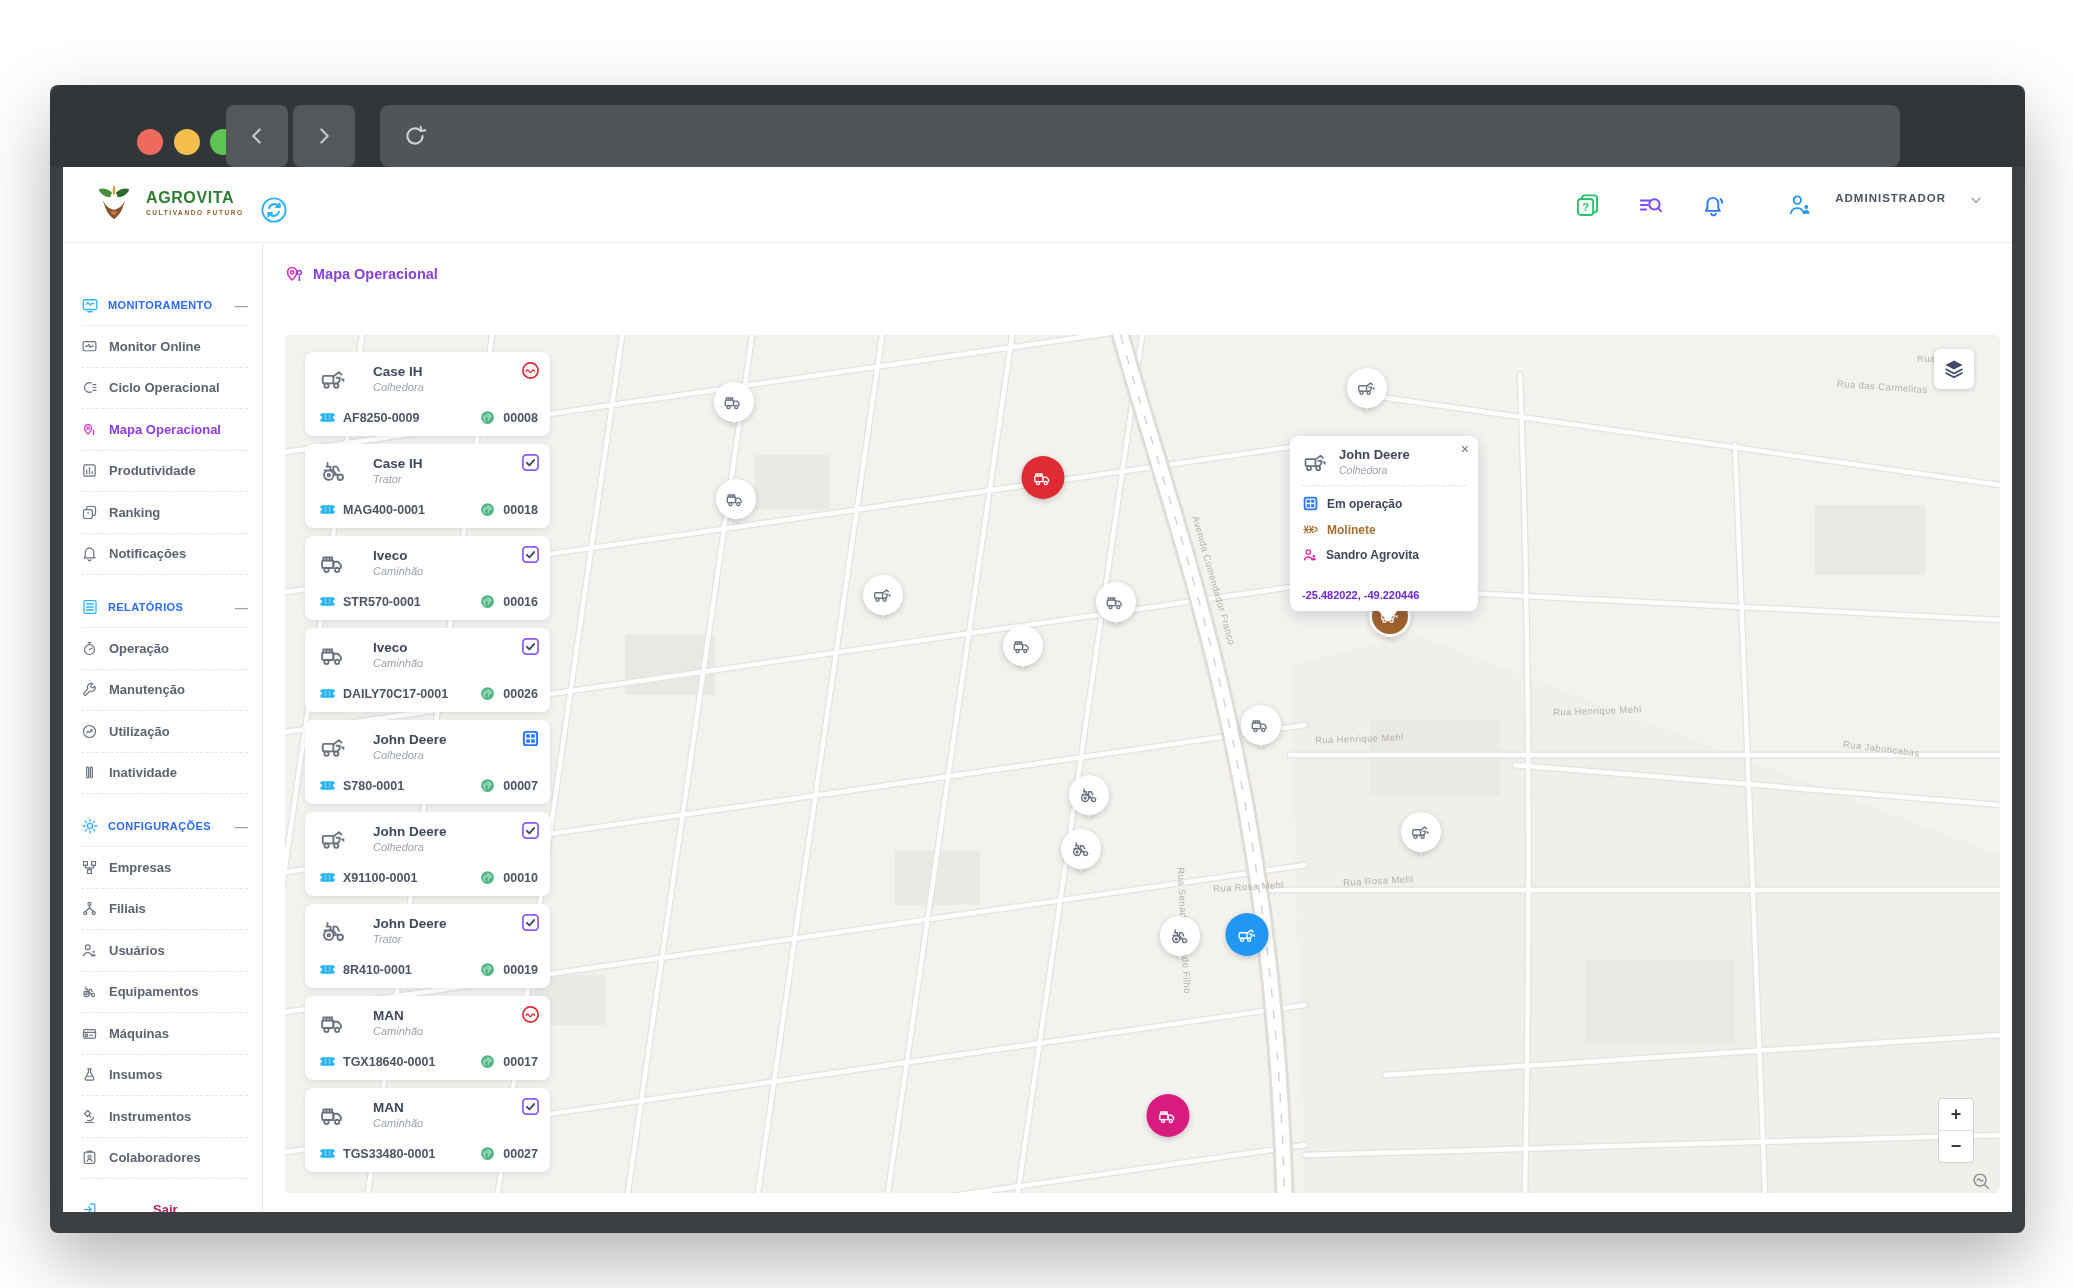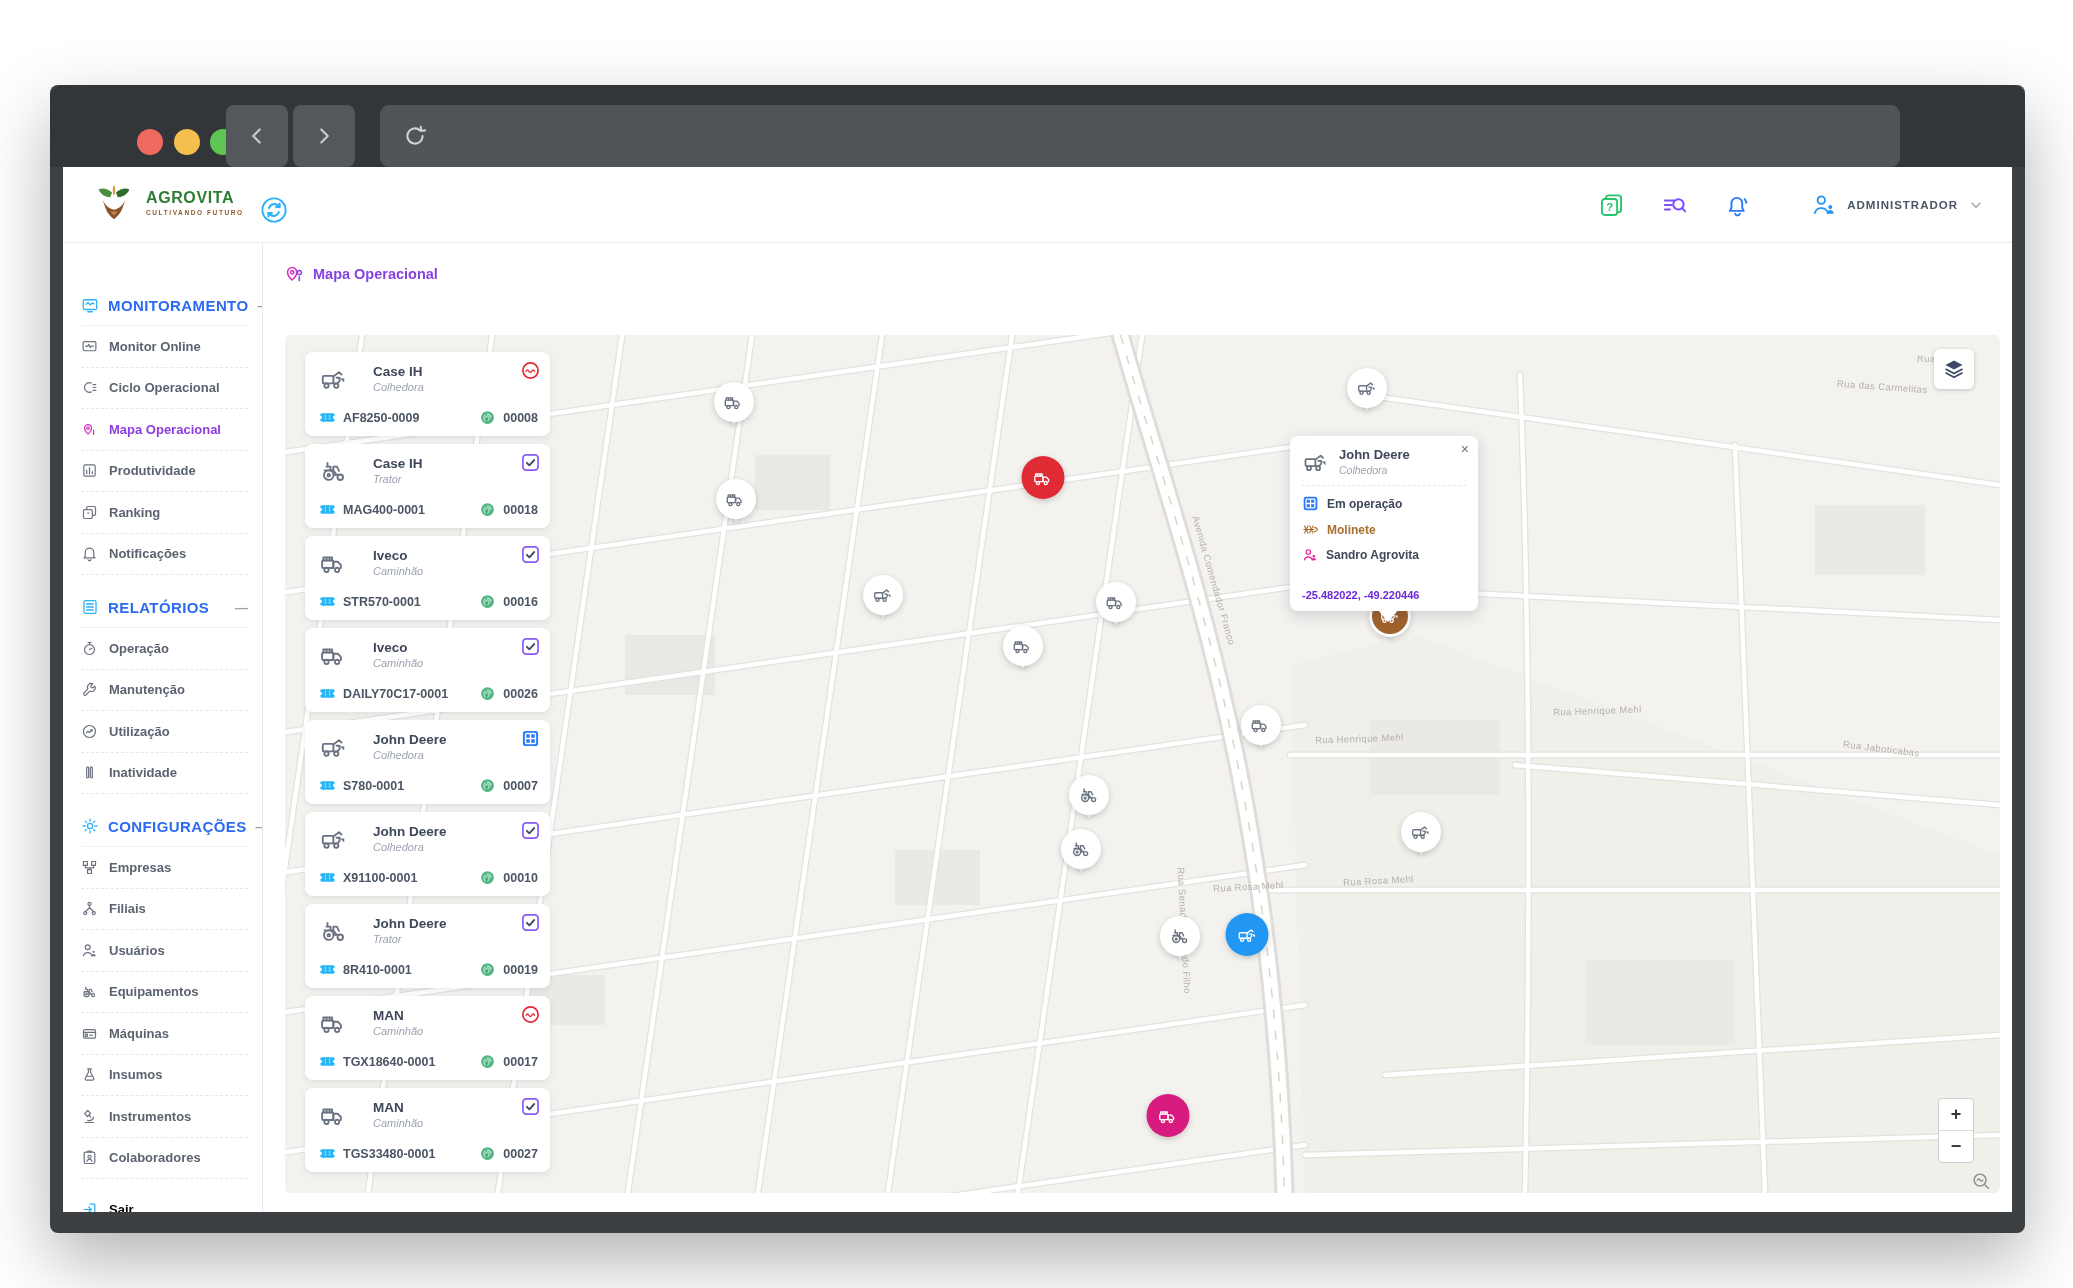--- a/index.html
+++ b/index.html
@@ -14,32 +14,32 @@
   .navbtn{position:absolute;top:20px;width:62px;height:62px;background:#55585b;border-radius:8px;display:flex;align-items:center;justify-content:center;}
   .urlbar{position:absolute;left:330px;top:20px;width:1520px;height:62px;background:#515558;border-radius:9px;display:flex;align-items:center;padding-left:22px;box-sizing:border-box;}
   
   .app{position:absolute;left:13px;top:82px;width:1949px;height:1045px;background:#fff;overflow:hidden;}
   .appheader{position:absolute;left:0;top:0;width:100%;height:76px;border-bottom:1px solid #ececec;background:#fff;box-sizing:border-box;}
   .logo{position:absolute;left:28px;top:12px;display:flex;align-items:center;gap:9px;}
   .logotext .l1{font-size:16px;font-weight:800;color:#2e7d32;letter-spacing:.6px;}
   .logotext .l2{font-size:6.5px;font-weight:700;color:#8d5a2b;letter-spacing:1.6px;margin-top:2px;}
   .refreshbtn{position:absolute;left:196px;top:28px;width:30px;height:30px;}
   .hicons{position:absolute;right:28px;top:0;height:76px;display:flex;align-items:center;gap:36px;}
-  .admin{display:flex;align-items:center;gap:10px;margin-left:24px;}
+  .admin{display:flex;gap:22px;margin-left:24px;}
   .admin .alabel{font-size:11.5px;font-weight:700;color:#4b5563;letter-spacing:1px;}
   
   .sidebar{position:absolute;left:0;top:76px;width:200px;height:969px;border-right:1px solid #e7e9ec;background:#fff;box-sizing:border-box;padding:30px 14px 0 18px;overflow:hidden;}
   .sb-section{display:flex;align-items:center;gap:9px;height:40px;margin-top:12px;border-bottom:1px solid #eef0f3;}
-  .sb-section .sb-label{font-size:15px;font-weight:700;letter-spacing:.4px;color:#2b6bf3;flex:1;}
+  .sb-section .sb-label{font-size:11px;font-weight:700;letter-spacing:.4px;color:#2b6bf3;flex:1;}
   .sb-section .sb-dash{color:#9ca3af;font-size:13px;font-weight:700;}
   .sb-item{display:flex;align-items:center;gap:11px;height:40.5px;border-bottom:1px dashed #e3e6ea;cursor:pointer;}
   .sb-item .sb-ilabel{font-size:13px;font-weight:600;color:#5b6370;}
   .sb-item.active .sb-ilabel{color:#8d3ce0;}
   .sb-item.exit{border-bottom:none;margin-top:10px;}
-  .sb-item.exit .sb-ilabel{color:#000000;}
+  .sb-item.exit .sb-ilabel{color:#be185d;margin-left:44px;}
   
   .main-title{position:absolute;left:220px;top:96px;display:flex;align-items:center;gap:8px;}
   .main-title .t{font-size:14.5px;font-weight:700;color:#8742e0;}
   .main-desc{position:absolute;left:220px;top:122px;font-size:12.5px;font-style:italic;color:#6b7280;}
   .map{position:absolute;left:222px;top:168px;width:1715px;height:858px;background:#f3f2ef;border-radius:6px;overflow:hidden;}
   .map svg.roads{position:absolute;left:0;top:0;}
   .street{position:absolute;font-size:9.5px;color:#b5b1ab;white-space:nowrap;pointer-events:none;letter-spacing:.4px;}
   
   .cards{position:absolute;left:20px;top:17px;width:245px;display:flex;flex-direction:column;gap:8px;}
   .vcard{position:relative;background:#fff;border-radius:8px;box-shadow:0 2px 6px rgba(40,50,70,.10);height:84px;box-sizing:border-box;padding:12px 14px 0 14px;cursor:pointer;}

